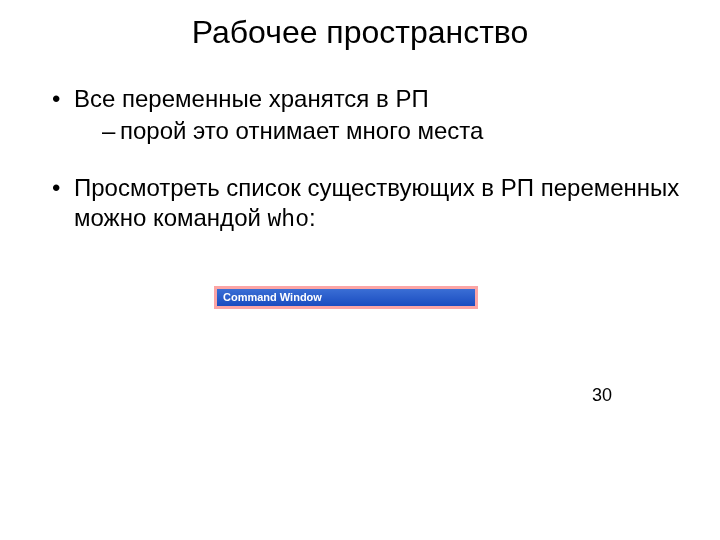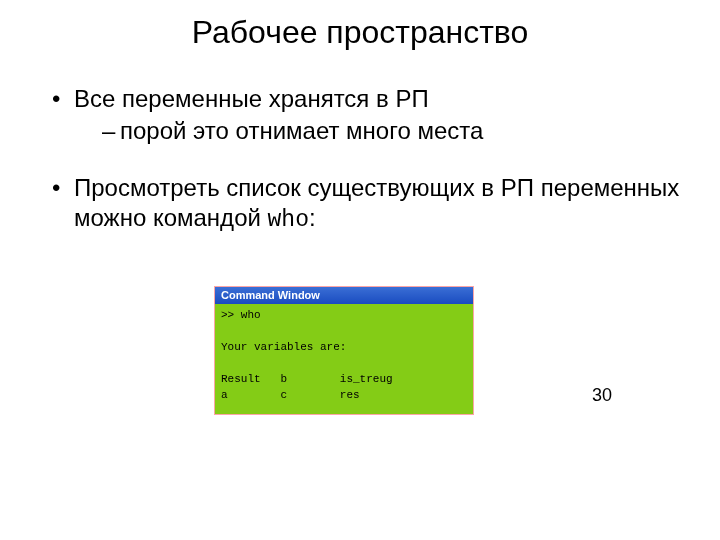--- a/index.html
+++ b/index.html
@@ -66,22 +66,22 @@
   }
   code.inline {
     font-family: "Courier New", Courier, monospace;
     font-size: 23px;
   }
   .cmdwin {
     position: absolute;
     left: 214px;
     top: 286px;
     width: 258px;
-    border: 1px solid #fca5a5;
-    background: #84cc16;
+    border: 3px solid #fca5a5;
+    background: #be185d;
     box-shadow: 0 0 0 0 rgba(0,0,0,0);
   }
   .cmdwin-title {
     background: linear-gradient(#3a6ed5, #1a4cc0);
     color: #fff;
     font-family: Tahoma, Arial, sans-serif;
     font-size: 11px;
     font-weight: 700;
     padding: 2px 6px 3px 6px;
   }
@@ -120,23 +120,17 @@
         </ul>
       </li>
       <li>
         <span>Просмотреть список существующих в РП переменных можно командой </span><code class="inline">who</code><span>:</span>
       </li>
     </ul>
   </div>
 
   <div class="cmdwin">
     <div class="cmdwin-title">Command Window</div>
-    <div class="cmdwin-body">&gt;&gt; who
-
-Your variables are:
-
-Result   b        is_treug
-a        c        res</div>
   </div>
 
   <div class="pagenum">30</div>
 
 </div>
 
 </body></html>

